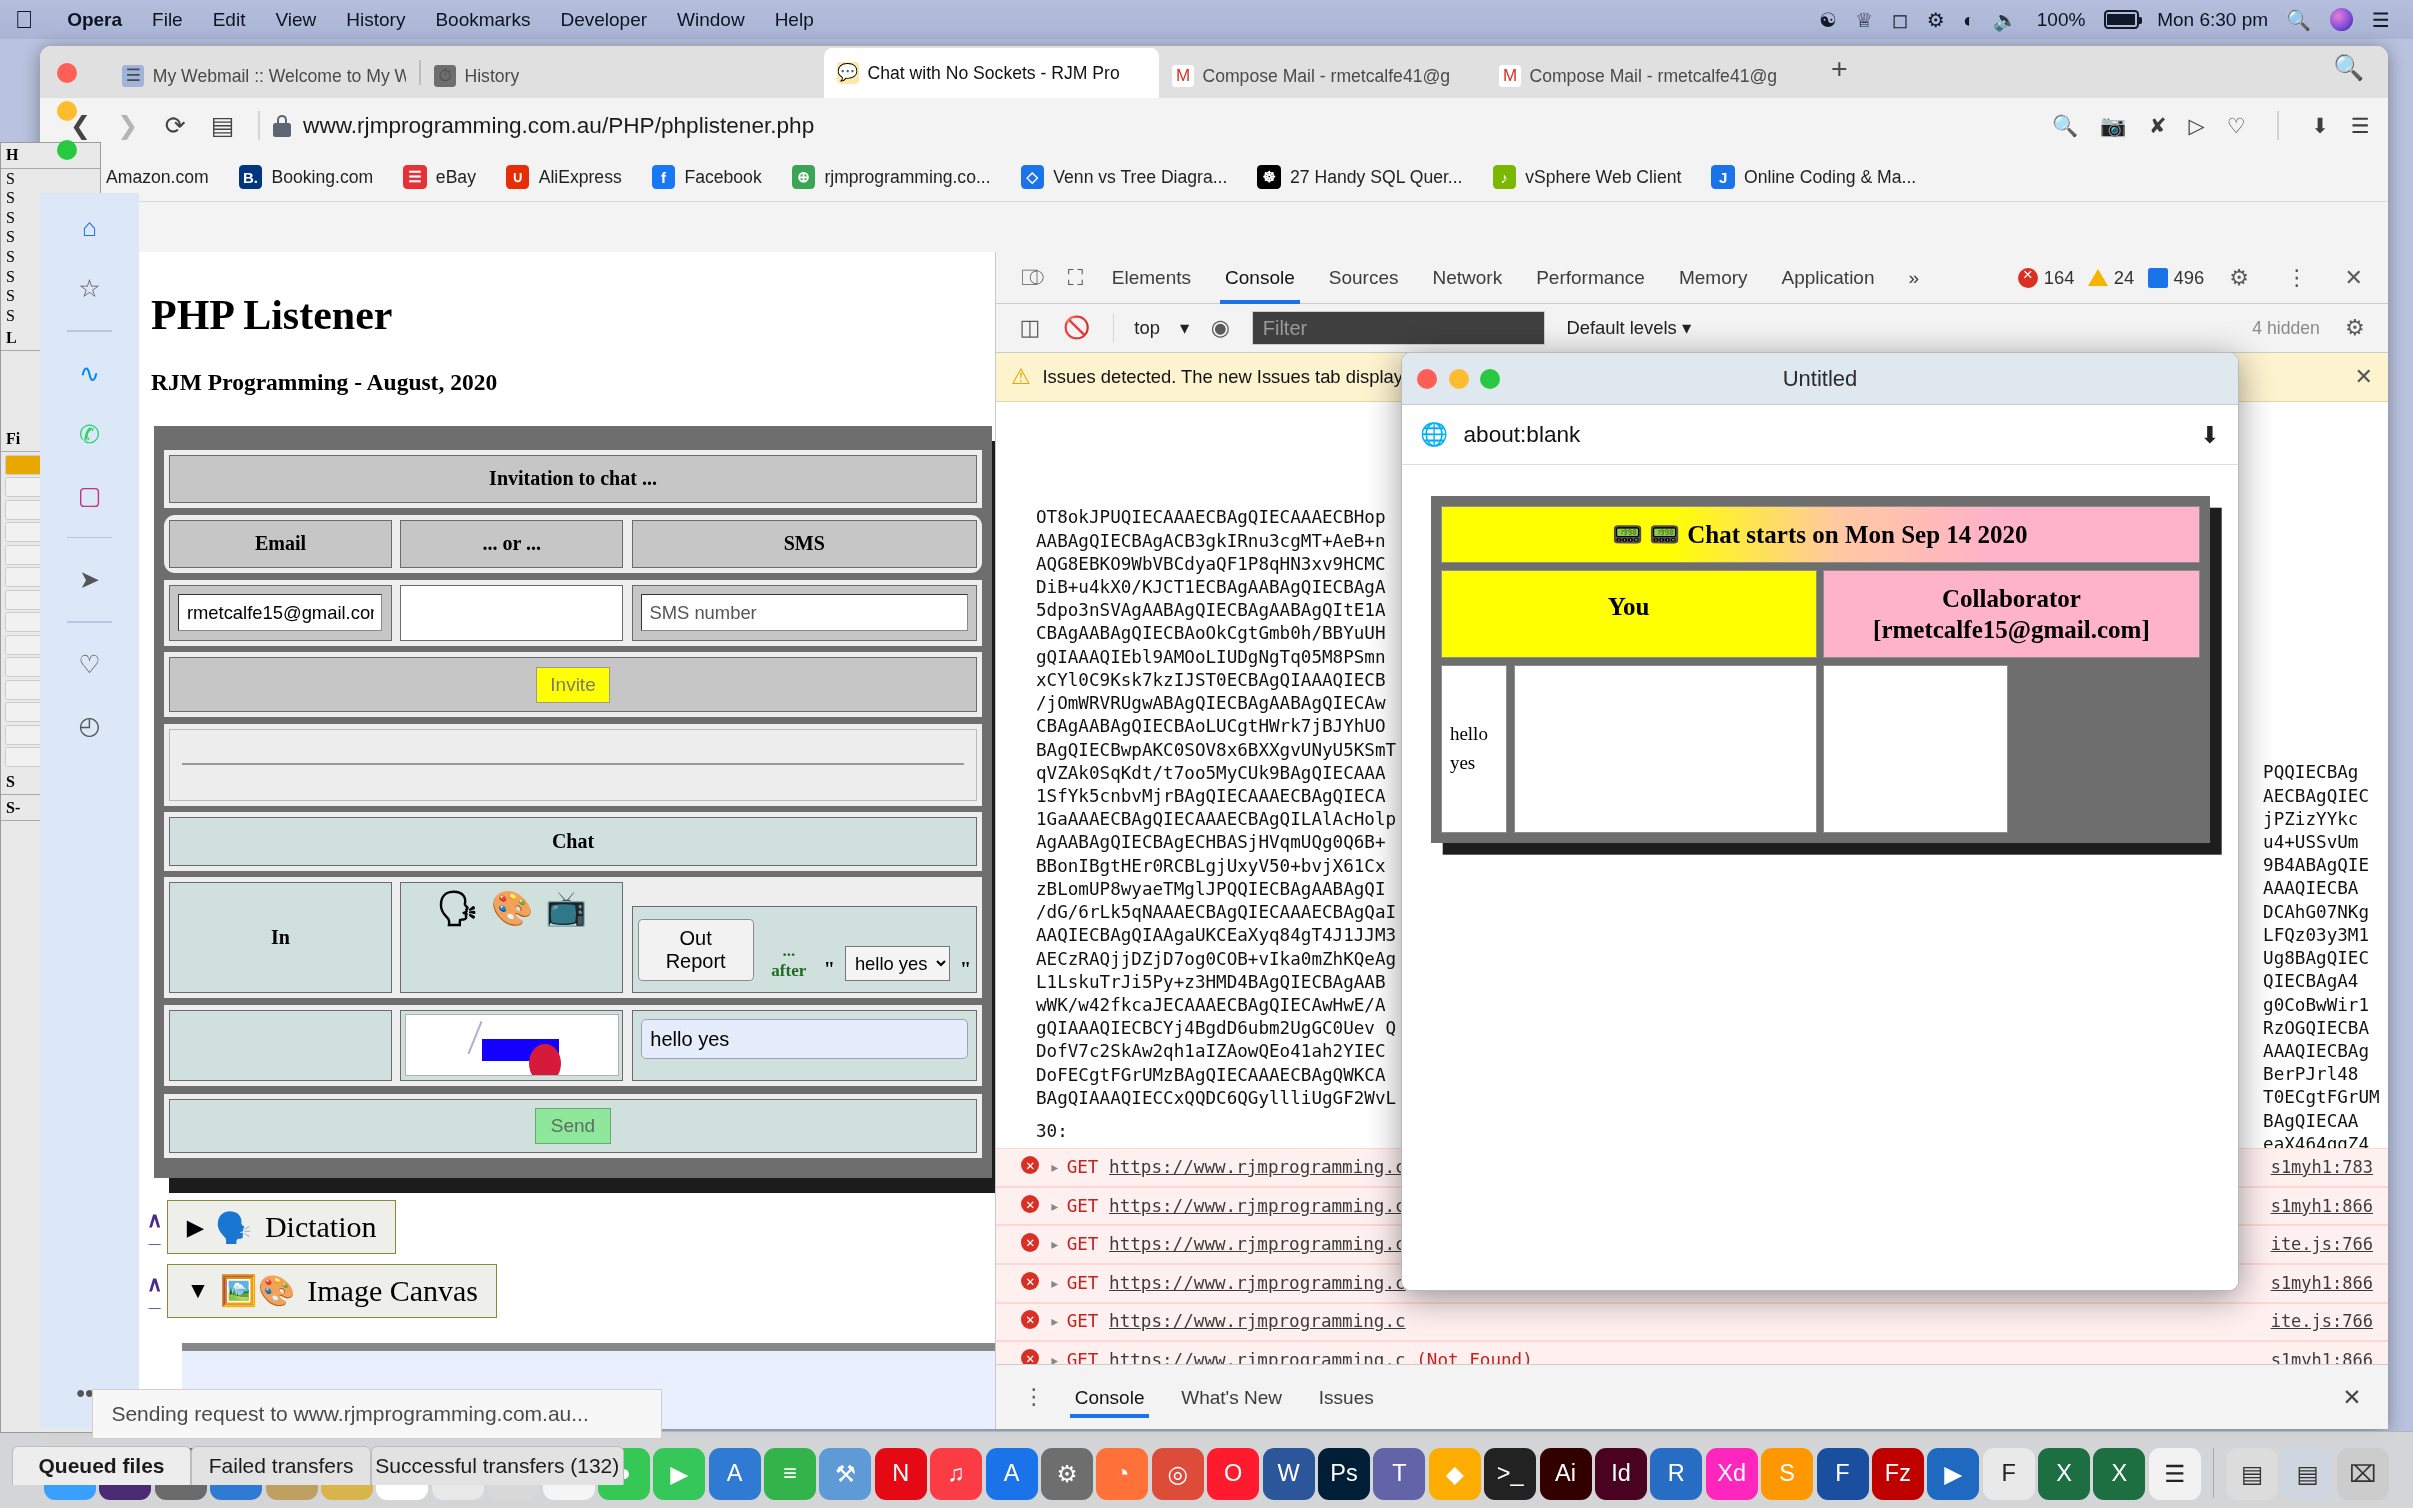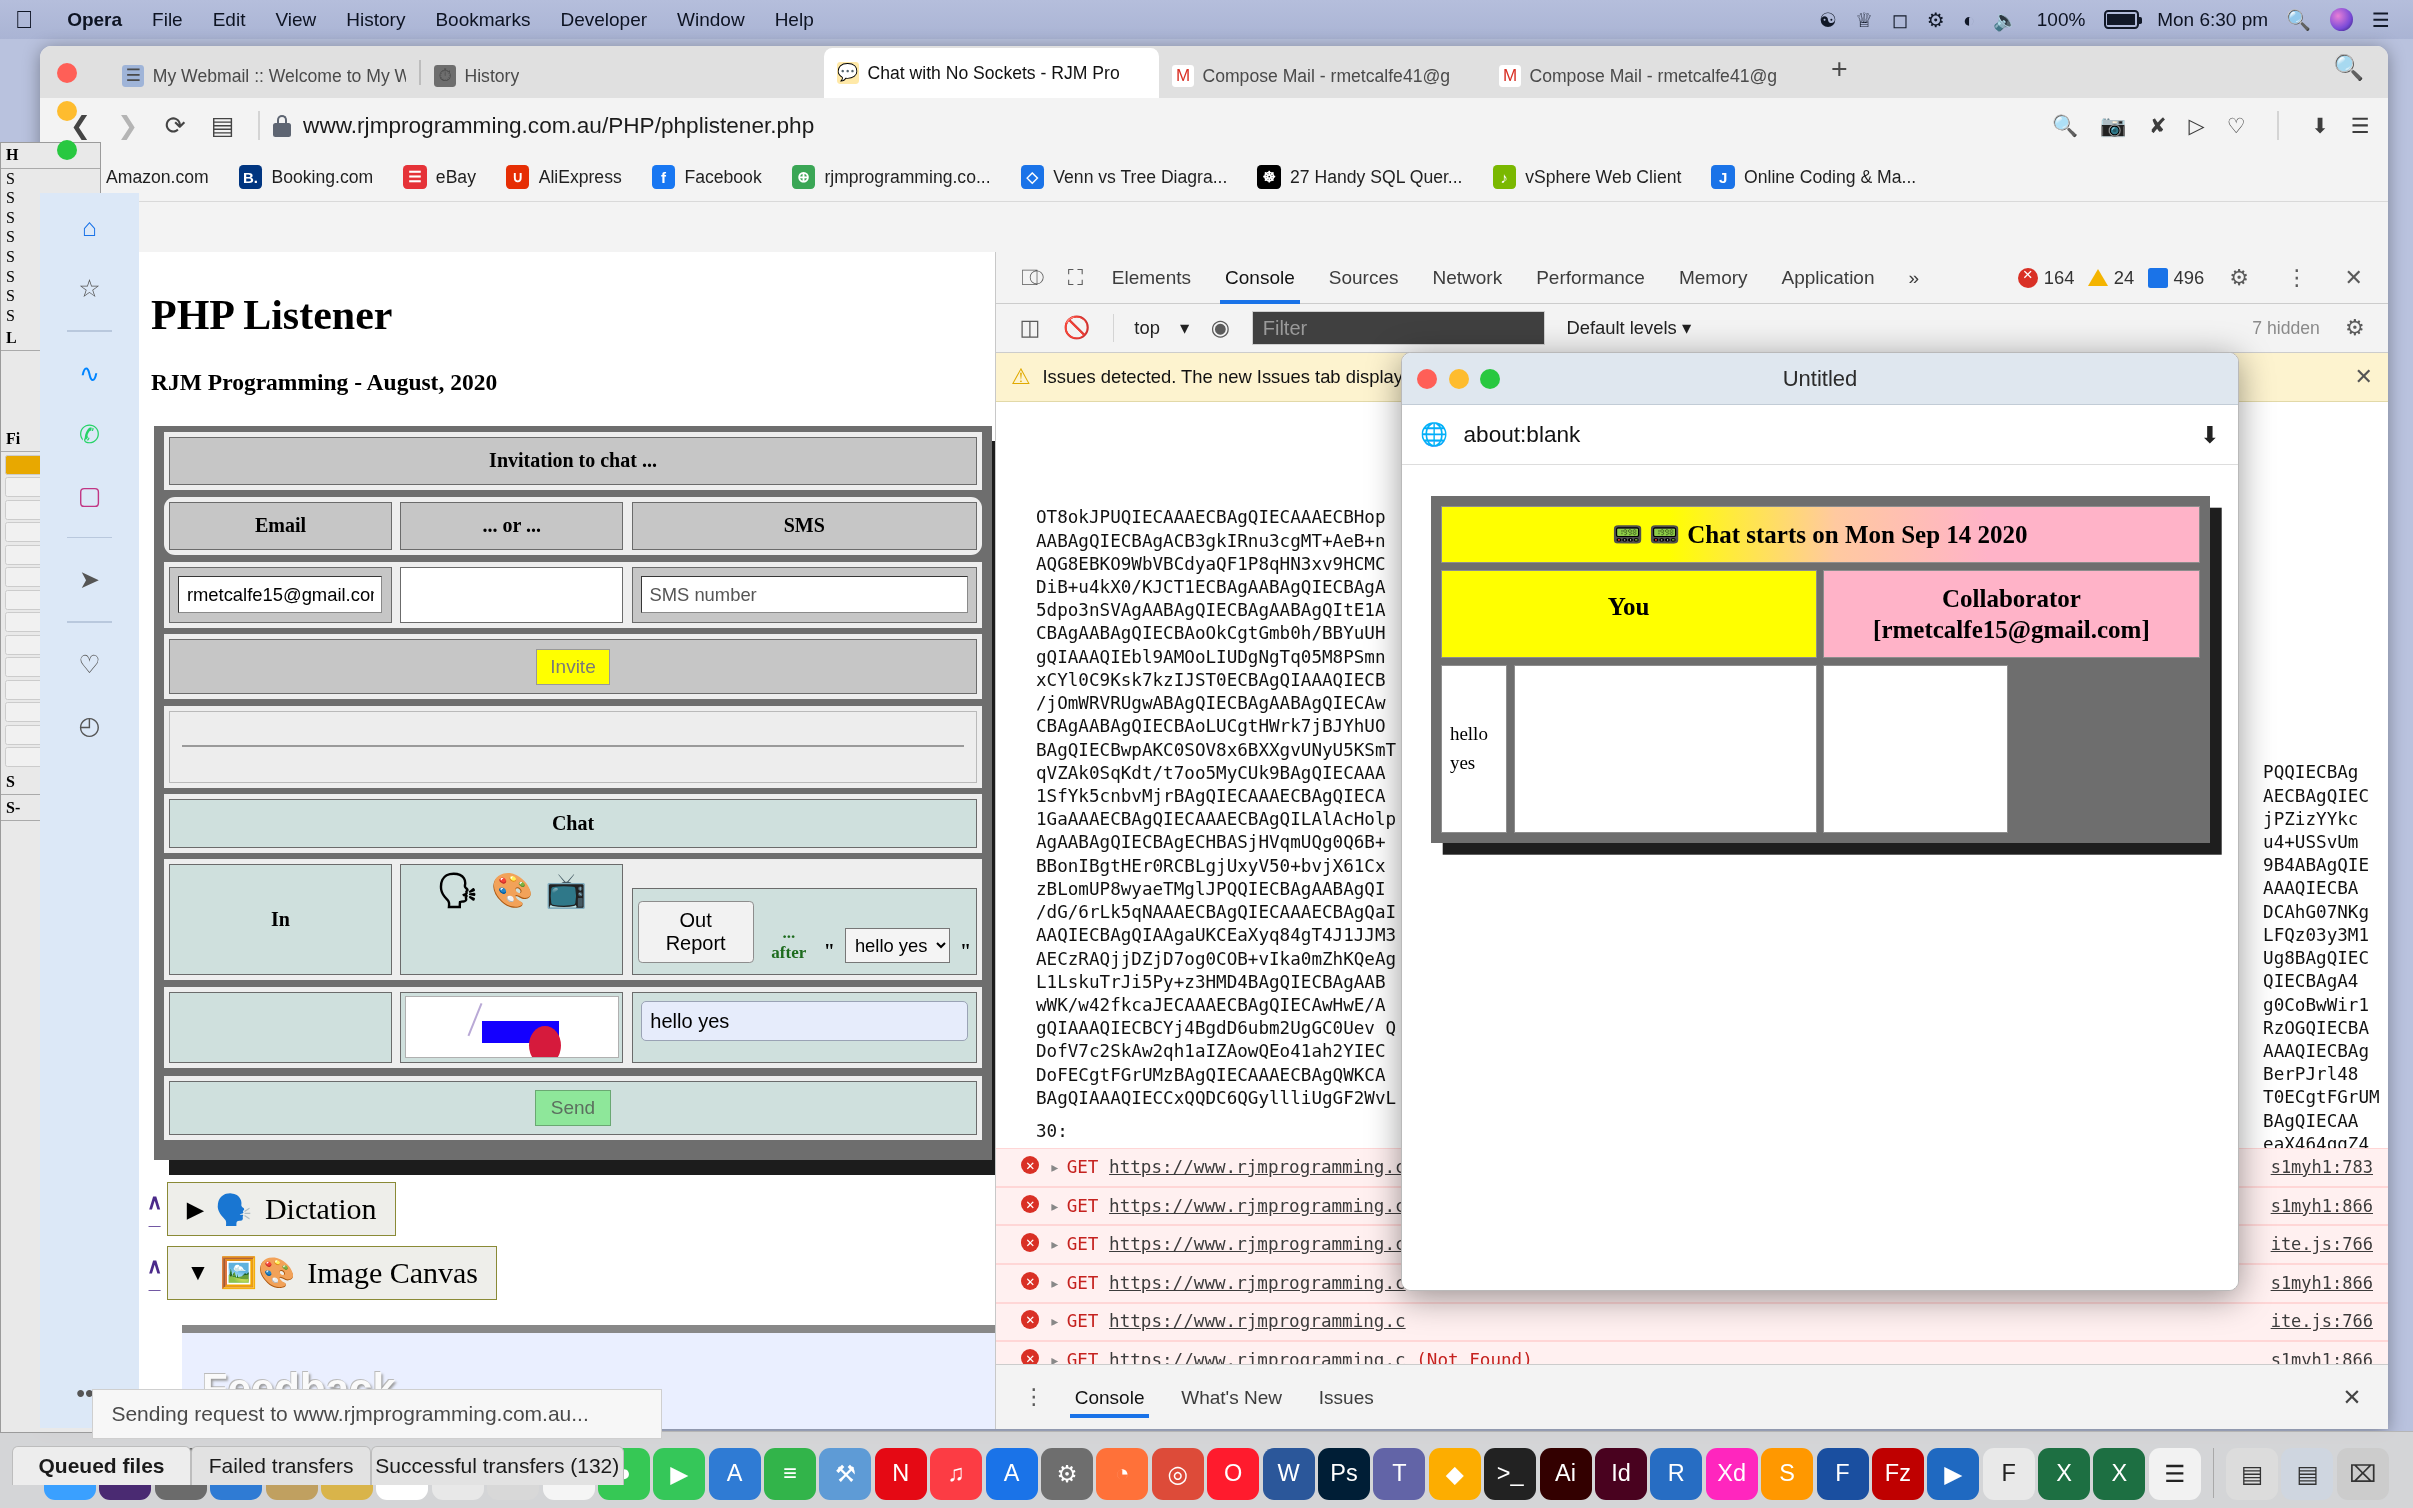--- a/index.html
+++ b/index.html
@@ -62,21 +62,21 @@
   
   .content { position:absolute; left:0; top:206px; right:0; bottom:0; display:flex; }
   .page { width:955px; background:#fff; position:relative; overflow:hidden; }
   .devtools { flex:1; background:#fff; position:relative; border-left:0.8px solid #c8c8c8; overflow:hidden;}
 
   
   .page-inner { padding:23.5px 0 0 0; }
   h1.ph { font-family:"Liberation Serif", serif; font-size:42px; font-weight:bold; margin:15px 0 0 111px;}
   h3.ph { font-family:"Liberation Serif", serif; font-size:23.5px; font-weight:bold; margin:30px 0 0 111px;}
 
-  .widget { margin:30px 0 0 114px; width:838px; background:#6e6e6e; padding:6px 10px 20px 10px;
+  .widget { margin:30px 0 0 114px; width:838px; background:#6e6e6e; padding:24px 10px 20px 10px;
             box-shadow:15px 15px 0 #1c1c1c; position:relative;}
   .wrow { background:#eee; padding:5px; }
   .cell { background:#c6c6c6; border:1.7px solid #6b6b6b; text-align:center;
           font-family:"Liberation Serif", serif; font-weight:bold; font-size:20px; padding:11.7px 5px;}
   .g3 { display:grid; grid-template-columns:1fr 1fr 1.55fr; gap:8.4px;border-radius:11px; }
   .g3b { display:grid; grid-template-columns:1fr 1fr 1.55fr; gap:8.4px; }
   .inp { width:100%; border:1.7px inset #8a8a8a; background:#fff; font-size:18.4px; padding:6.7px 7.5px;
          font-family:"Liberation Sans",sans-serif; }
   .inp.ph::placeholder{color:#555;}
   .btn-invite { background:#ffff00; border:1.7px solid #999; color:#7a7a7a; font-size:19px;
@@ -536,21 +536,21 @@
           <span class="dt-ic">◫</span>
           <span class="dt-ic">🚫</span>
           <span class="vsep"></span>
           <span class="ctx">top</span>
           <span class="ctx">▾</span>
           <span class="dt-ic">◉</span>
           <span class="filterbox">Filter</span>
           <span class="levels">
             <span>Default levels</span> ▾
           </span>
-          <span class="hidden2">7 hidden</span>
+          <span class="hidden2">4 hidden</span>
           <span class="dt-ic">⚙</span>
         </div>
 
         <div class="issuebar">
           <span style="color:#e0a900;font-size:22px">⚠</span>
           <span>Issues detected. The new Issues tab displays information about deprecations, breaking changes and other potential problems.</span>
           <button class="gotoissues">Go to Issues</button>
           <span style="margin-left:auto;font-size:22px;color:#555">✕</span>
         </div>
 

